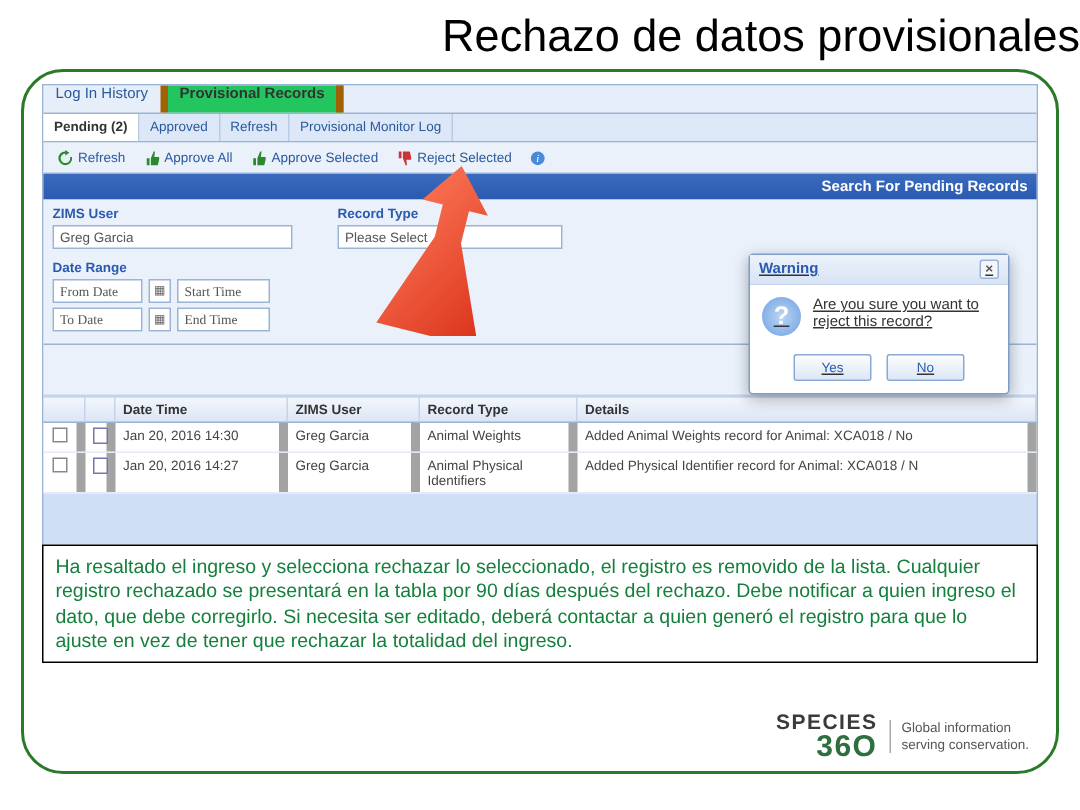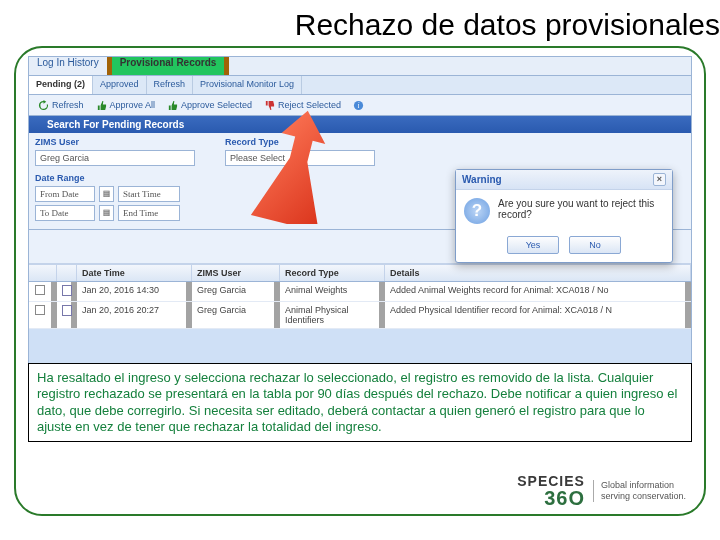--- a/index.html
+++ b/index.html
@@ -9,38 +9,38 @@
   .app-area { background: #cfe0f6; margin: 8px 12px; height: 330px; border: 1px solid #9bb4d6; position: relative; font-size: 10px; color: #333; }
   .tabs-top { display: flex; background: #e6eef9; border-bottom: 1px solid #9bb4d6; height: 19px; }
   .tab { padding: 0 8px; border-right: 5px solid #a16207; color: #2b5a9b; cursor: pointer; }
   .tab.active { background: #22c55e; font-weight: bold; color: #333; }
   .subtabs { display: flex; background: #dce8f7; border-bottom: 1px solid #9bb4d6; height: 19px; }
   .subtab { padding: 3px 7px; border-right: 1px solid #b9cbe2; color: #2b5a9b; font-size: 9px; cursor: pointer; }
   .subtab.active { background: #fff; font-weight: bold; color: #333; }
   .toolbar { display: flex; align-items: center; gap: 2px; background: #eaf1fb; border-bottom: 1px solid #9bb4d6; height: 21px; padding: 0 4px; }
   .tbtn { display: flex; align-items: center; gap: 3px; padding: 2px 5px; font-size: 9px; color: #2b5a9b; cursor: pointer; border-radius: 2px; }
   .icon-sm { width: 11px; height: 11px; display: inline-block; }
-  .search-bar { background: linear-gradient(#3a6bbf,#2a5aaf); color: #fff; font-size: 10px; font-weight: bold; padding: 3px 18px; }
+  .search-bar { background: linear-gradient(#3a6bbf,#2a5aaf); color: #fff; font-size: 10px; font-weight: bold; padding: 3px 6px; text-align: right; }
   .search-form { background: #eaf1fb; padding: 4px 6px 8px; display: flex; gap: 30px; border-bottom: 1px solid #9bb4d6; }
   .fcol { display: flex; flex-direction: column; gap: 3px; }
   .flabel { font-size: 9px; font-weight: bold; color: #2a5aaf; }
   .finput { background: #fff; border: 1px solid #9bb4d6; padding: 2px 4px; font-size: 9px; height: 16px; color: #555; }
   .date-row { display: flex; gap: 4px; }
   .date-row .finput { width: 60px; font-family: Liberation Serif, serif; }
   .date-row .finput.time { width: 62px; }
   .date-btn { width: 15px; height: 16px; background: #fff; border:1px solid #9bb4d6; font-size:8px; text-align:center; line-height:13px; color:#666; cursor:pointer; }
   .grid-hdr { display: flex; background: linear-gradient(#f3f6fc,#dbe6f5); border-top:1px solid #c4d3ea; border-bottom: 1px solid #9bb4d6; font-size: 9px; color: #333; font-weight: bold; }
   .gh { padding: 3px 5px; border-right: 1px solid #c4d3ea; }
   .gh.c0{width:28px} .gh.c1{width:20px} .gh.c2{width:115px} .gh.c3{width:88px} .gh.c4{width:105px} .gh.c5{flex:1}
   .grid-row { display: flex; font-size: 9px; border-bottom:1px solid #e3eaf5; background:#fff; }
   .gc { padding: 3px 5px; border-right: 6px solid #a3a3a3; color:#444; }
   .gc.c0{width:28px;text-align:center} .gc.c1{width:20px} .gc.c2{width:115px} .gc.c3{width:88px} .gc.c4{width:105px} .gc.c5{flex:1;white-space:nowrap;overflow:hidden}
   .chk { width:10px; height:10px; border:1px solid #888; display:inline-block; background:#fff; }
   .doc-icon { width:10px; height:11px; background:#fff; border:1px solid #77a; display:inline-block; position:relative; }
-  .dialog { position:absolute; top:112px; right:18px; width:218px; background:#fff; border:1px solid #7f9dc9; border-radius:3px; box-shadow:0 3px 10px rgba(0,0,0,.3); font-size:10px; }
+  .dialog { position:absolute; top:112px; right:18px; width:174px; background:#fff; border:1px solid #7f9dc9; border-radius:3px; box-shadow:0 3px 10px rgba(0,0,0,.3); font-size:10px;text-decoration:underline; }
   .dlg-title { background: linear-gradient(#eef3fb,#d7e3f5); padding:3px 6px; font-weight:bold; color:#2a5aaf; border-bottom:1px solid #c4d3ea; display:flex; justify-content:space-between; align-items:center; }
   .dlg-close { width:13px; height:13px; border:1px solid #9bb4d6; background:#f3f6fc; font-size:9px; text-align:center; line-height:11px; color:#555; cursor:pointer; border-radius:2px; }
   .dlg-body { display:flex; gap:8px; padding:8px; align-items:flex-start; }
   .qmark { width:26px; height:26px; border-radius:50%; background:radial-gradient(#bcd5f5,#6da0e2); color:#fff; font-weight:bold; font-size:17px; text-align:center; line-height:26px; flex-shrink:0; }
   .dlg-btns { display:flex; justify-content:center; gap:10px; padding:4px 16px 8px; }
   .dlg-btn { width:52px; height:18px; background:linear-gradient(#fdfdfe,#dbe6f5); border:1px solid #8aa8d4; border-radius:2px; font-size:9px; color:#2a5aaf; cursor:pointer; text-align:center; line-height:16px; }
   .arrow { position:absolute; top:52px; left:210px; width:110px; height:115px; pointer-events:none; z-index:5; }
   .caption-box { position:absolute; left:12px; right:12px; bottom:72px; background:#fff; border:1px solid #000; padding:6px 8px; font-size:13px; line-height:1.25; color:#15803d; z-index:8; }
   .brand { position:absolute; right:18px; bottom:6px; display:flex; align-items:center; gap:8px; }
   .brand-logo { font-family: Arial; font-weight:bold; color:#3a3a3a; font-size:14px; letter-spacing:1px; text-align:right; line-height:1; }
@@ -142,21 +142,21 @@
       <div class="gc c0"><span class="chk"></span></div>
       <div class="gc c1"><span class="doc-icon"></span></div>
       <div class="gc c2">Jan 20, 2016 14:30</div>
       <div class="gc c3">Greg Garcia</div>
       <div class="gc c4">Animal Weights</div>
       <div class="gc c5">Added Animal Weights record for Animal: XCA018 / No</div>
     </div>
     <div class="grid-row">
       <div class="gc c0"><span class="chk"></span></div>
       <div class="gc c1"><span class="doc-icon"></span></div>
-      <div class="gc c2">Jan 20, 2016 20:27</div>
+      <div class="gc c2">Jan 20, 2016 14:27</div>
       <div class="gc c3">Greg Garcia</div>
       <div class="gc c4">Animal Physical Identifiers</div>
       <div class="gc c5">Added Physical Identifier record for Animal: XCA018 / N</div>
     </div>
 
     <div class="dialog">
       <div class="dlg-title">
         <span>Warning</span>
         <span class="dlg-close">
           <span>×</span>

